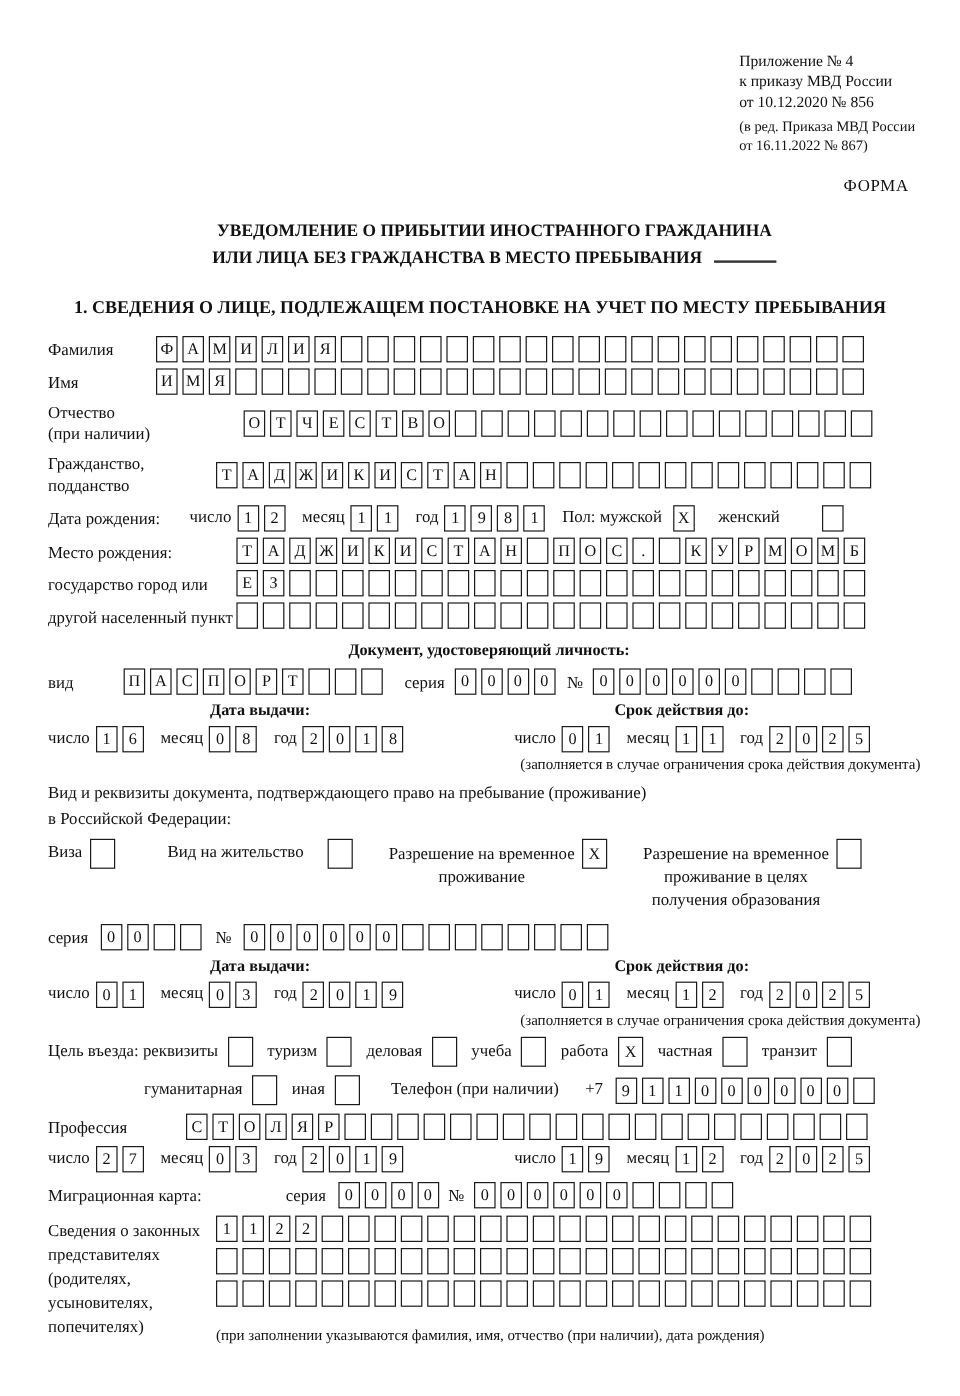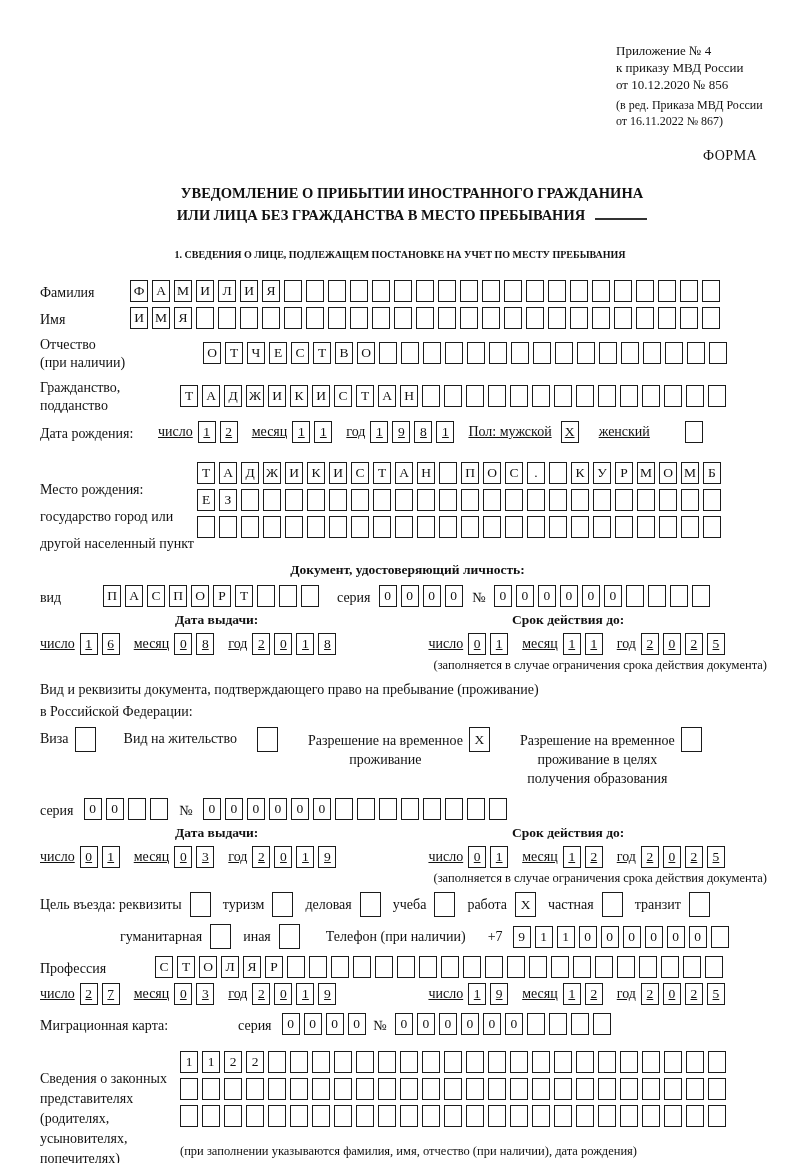--- a/index.html
+++ b/index.html
@@ -8,37 +8,37 @@
   .page { position:relative; width:800px; height:1163px; background:#fff; }
 
   .header-note { position:absolute; left:616px; top:42px; font-size:13px; line-height:17px; }
   .header-note .small { font-size:12px; line-height:16px; }
   .header-note .gap { height:4px; }
   .forma { position:absolute; left:703px; top:148px; font-weight:normal; font-size:14px; letter-spacing:.5px; }
 
   .title { position:absolute; top:182px; left:12px; width:800px; text-align:center; font-weight:bold; font-size:14.5px; line-height:22px; }
   .blank-line { display:inline-block; width:52px; border-bottom:2px solid #333; height:12px; margin-left:10px; }
 
-  .section-heading { position:absolute; top:249px; left:0; width:800px; text-align:center; font-weight:bold; font-size:10px; }
+  .section-heading { position:absolute; top:249px; left:0; width:800px; text-align:center; font-weight:bold; font-size:15px; }
 
   .form-body { position:absolute; top:280px; left:40px; width:735px; font-size:14px; }
 
   .row { display:flex; align-items:center; margin-bottom:5px; }
   .lbl { flex:none; padding-top:3px; }
   .cells { display:flex; flex-wrap:nowrap; flex:none; }
   .cell { display:inline-flex; flex:none; align-items:center; justify-content:center;
           width:18px; height:22px; border:1.6px solid #1b1b1b; margin-right:4px;
           font-size:13.5px; line-height:1; background:#fff; }
   .cell.cb { margin:0 4px; }
   .cell.big { width:21px; height:25px; }
 
   .w90 { width:90px; } .w157 { width:157px; } .w163 { width:163px; } .w140 { width:140px; } .w63 { width:63px; } .w115 { width:115px; }
   .two-line { line-height:18px; padding-top:2px; }
 
-  .grp { display:flex; align-items:flex-start; margin-right:10px;text-decoration:underline; }
+  .grp { display:flex; align-items:flex-start; margin-right:10px; }
   .grp .glbl { padding-top:3px; margin-right:5px; flex:none; }
   .gap-date { width:78px; flex:none; }
 
   .cap-row { position:relative; height:19px; font-weight:bold; font-size:13.5px; margin-bottom:2px; }
   .cap-left { position:absolute; left:135px; }
   .cap-right { position:absolute; left:472px; }
 
   .note-right { text-align:right; font-size:12.5px; padding-right:8px; margin:-2px 0 6px 0; }
 
   .doc-heading { text-align:center; font-weight:bold; font-size:13.5px; margin:4px 0 7px 0; }
@@ -48,21 +48,21 @@
   .visa-row { display:flex; align-items:flex-start; margin-bottom:10px; }
   .visa-item { display:flex; align-items:flex-start; margin-right:14px; }
   .visa-item .vlbl { padding-top:4px; margin-right:6px; }
   .visa-item .vlbl.center { text-align:center; line-height:19px; }
 
   .purpose-row { display:flex; align-items:center; margin-bottom:7px; }
   .purpose-row .plbl { margin-right:4px; }
   .purpose-row .sp { width:8px; flex:none; }
 
   .col { display:flex; flex-direction:column; }
-  .label-col { flex:none; line-height:27px;margin-top:28px; }
+  .label-col { flex:none; line-height:27px; }
   .label-col.tight { line-height:20px; }
   .boxrow { display:flex; margin-bottom:5px; }
 
   .reps-note { font-size:12.5px; margin-top:12px; }
 </style>
 </head>
 <body>
 
 <div class="page">
 
@@ -441,21 +441,21 @@
     <div class="para">
       <span>Вид и реквизиты документа, подтверждающего право на пребывание (проживание)</span><br>
       <span>в Российской Федерации:</span>
     </div>
 
     <div class="visa-row">
       <span class="visa-item">
         <span class="vlbl">Виза</span>
         <span class="cell big"></span>
       </span>
-      <span class="visa-item" style="margin-left:10px;">
+      <span class="visa-item" style="margin-left:26px;">
         <span class="vlbl" style="margin-right:20px;">Вид на жительство</span>
         <span class="cell big"></span>
       </span>
       <span class="visa-item" style="margin-left:12px;">
         <span class="vlbl center">
           <span>Разрешение на временное</span><br>
           <span>проживание</span>
         </span>
         <span class="cell big">X</span>
       </span>

